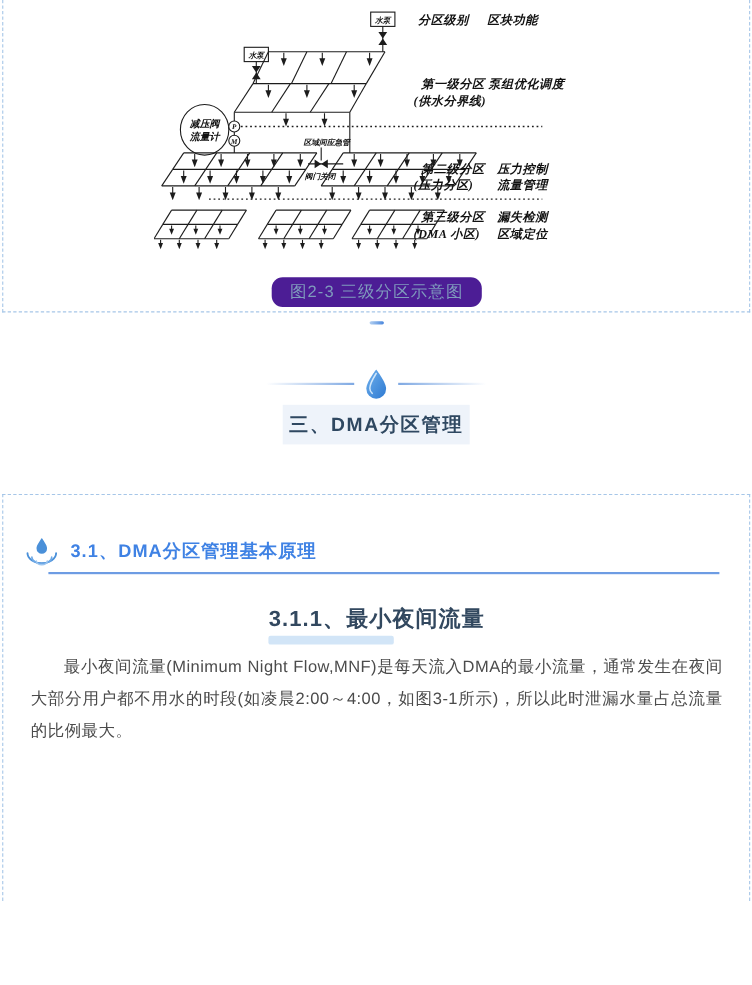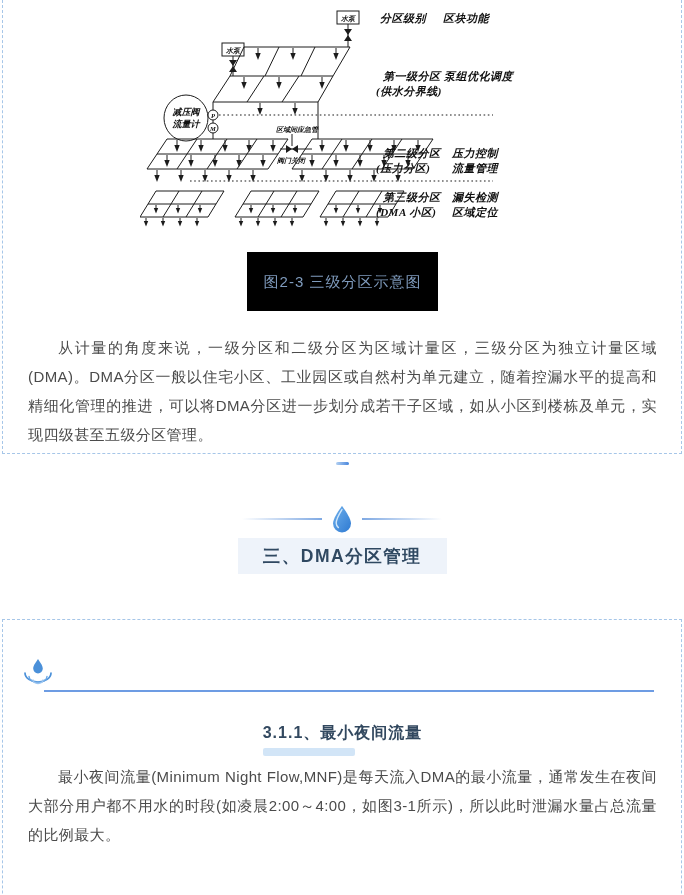--- a/index.html
+++ b/index.html
@@ -14,46 +14,46 @@
   .diagram svg{display:block;margin-left:112px;}
   .dline{stroke:#1c1c1c;stroke-width:1;fill:none;}
   .ddot{stroke:#1c1c1c;stroke-width:1.2;fill:none;stroke-dasharray:1.6,2.6;}
   .dt{font-family:"Liberation Serif","DejaVu Serif",serif;fill:#111;font-weight:bold;}
   .s11{font-size:11px;letter-spacing:0.5px;}
   .s9{font-size:9px;}
   .s7{font-size:7px;}
   .s65{font-size:6.5px;}
 
   .caption-row{text-align:center;margin-top:6px;}
-  .caption{display:inline-block;background:#000000;color:#7f9bbd;
-           font-size:15px;line-height:19px;padding:20px 17px;letter-spacing:1px;}
+  .caption{display:inline-block;background:#4c1d95;color:#7f9bbd;
+           font-size:15px;line-height:19px;padding:4px 17px;letter-spacing:1px;border-radius:10px;}
 
   .body-p{margin:22px 0 0 0;font-size:15px;line-height:29px;color:#4b4b4b;
           letter-spacing:0.4px;text-align:justify;text-indent:2em;}
 
   .mini-divider{width:13px;height:3px;margin:8px auto 0;border-radius:2px;
                 background:linear-gradient(90deg,#b3d0f1,#4886dd);}
 
   .drop-row{margin-top:40px;display:flex;align-items:center;justify-content:center;height:28px;}
   .orn-line{width:80px;height:2px;margin:0 9px;}
   .orn-left{background:linear-gradient(90deg,rgba(255,255,255,0),#7fa9e3);}
   .orn-right{background:linear-gradient(270deg,rgba(255,255,255,0),#7fa9e3);}
 
   .head-row{text-align:center;margin-top:5px;}
   .head-box{display:inline-block;background:#eef3fa;color:#2f4861;font-weight:bold;
-            font-size:17.5px;line-height:36px;width:209px;letter-spacing:1.5px;}
+            font-size:17.5px;line-height:36px;width:170px;letter-spacing:1.5px;}
 
   .h31-row{margin-top:6px;display:flex;align-items:center;height:30px;}
   .h31-row svg{margin:2px 9px 0 -7px;}
   .h31{color:#3f82e4;font-weight:bold;font-size:16.5px;letter-spacing:1px;}
   .blue-hr{height:2px;background:#6d9ce3;margin:4px 3px 0 16px;}
 
   .h311-row{margin-top:30px;text-align:center;}
   .h311{position:relative;display:inline-block;color:#32485f;font-weight:bold;
-        font-size:16px;line-height:22px;letter-spacing:1px;text-align:right;}
+        font-size:20px;line-height:22px;letter-spacing:1px;text-align:right;}
   .h311::after{content:"";position:absolute;left:0;top:26px;width:58%;height:8px;
                background:#d2e5f7;border-radius:2px;}
   .p-last{margin-top:18px;}
 </style>
 </head>
 <body>
 
 <div class="card card1">
 
   <div class="diagram">
@@ -275,21 +275,20 @@
         <text class="dt s11" x="236" y="211">(DMA 小区)</text>
         <text class="dt s11" x="312" y="211">区域定位</text>
       </g>
     </svg>
   </div>
 
   <div class="caption-row">
     <span class="caption">图2-3 三级分区示意图</span>
   </div>
 
-  <p class="body-p">从计量的角度来说，一级分区和二级分区为区域计量区，三级分区为独立计量区域(DMA)。DMA分区一般以住宅小区、工业园区或自然村为单元建立，随着控漏水平的提高和精细化管理的推进，可以将DMA分区进一步划分成若干子区域，如从小区到楼栋及单元，实现四级甚至五级分区管理。</p>
 </div>
 
 <div class="mini-divider"></div>
 
 <div class="drop-row">
   <span class="orn-line orn-left"></span>
   <svg width="22" height="28" viewBox="0 0 22 28">
     <defs>
       <linearGradient id="gdrop" x1="0" y1="0" x2="1" y2="1">
         <stop offset="0" stop-color="#6fb0ec"></stop>
@@ -309,20 +308,21 @@
 <div class="card card2">
 
 
   <div class="h31-row">
     <svg width="34" height="32" viewBox="0 0 34 32">
       <path d="M17,3 c-3.2,4.8 -4.8,7 -4.8,9.6 a4.8,4.8 0 0 0 9.6,0 C21.8,10 20.2,7.8 17,3 Z" fill="#4a90d9"></path>
       <path d="M4,17 A13,9 0 0 0 30,17" fill="none" stroke="#4a90d9" stroke-width="1.7" stroke-linecap="round"></path>
       <path d="M8,20.5 A9,6 0 0 0 26,20.5" fill="none" stroke="#6ea9e6" stroke-width="1.5" stroke-linecap="round"></path>
       <path d="M12,24 A5,3.5 0 0 0 22,24" fill="none" stroke="#9cc5ef" stroke-width="1.4" stroke-linecap="round"></path>
     </svg>
+    <span class="h31">3.1、DMA分区管理基本原理</span>
   </div>
   <div class="blue-hr"></div>
 
   <div class="h311-row">
     <span class="h311">3.1.1、最小夜间流量</span>
   </div>
 
   <p class="body-p p-last">最小夜间流量(Minimum Night Flow,MNF)是每天流入DMA的最小流量，通常发生在夜间大部分用户都不用水的时段(如凌晨2:00～4:00，如图3-1所示)，所以此时泄漏水量占总流量的比例最大。</p>
 </div>
 

